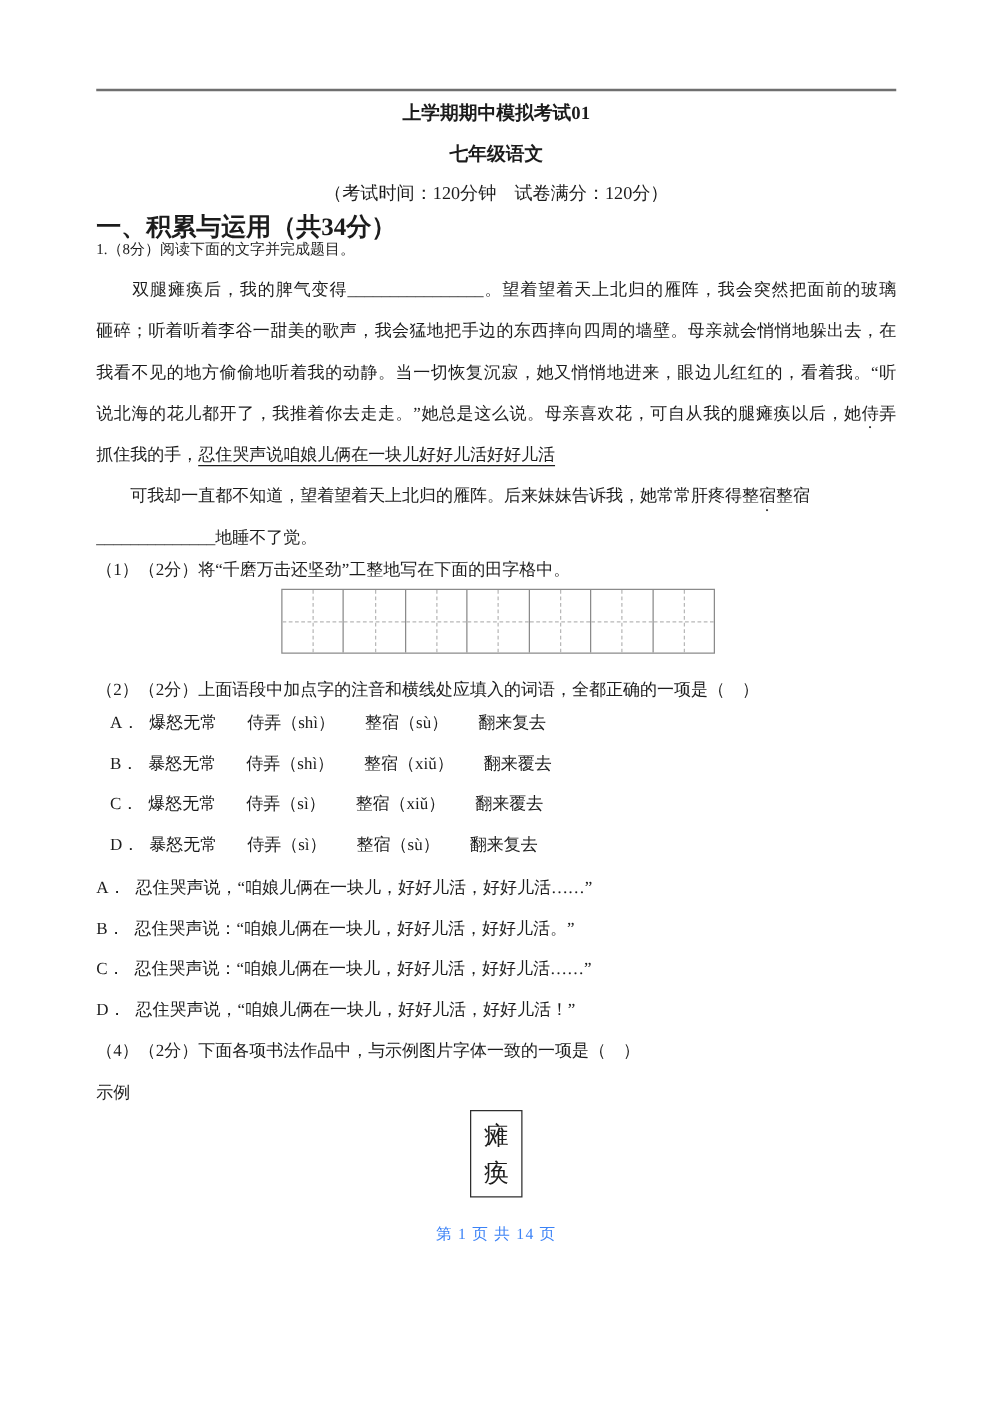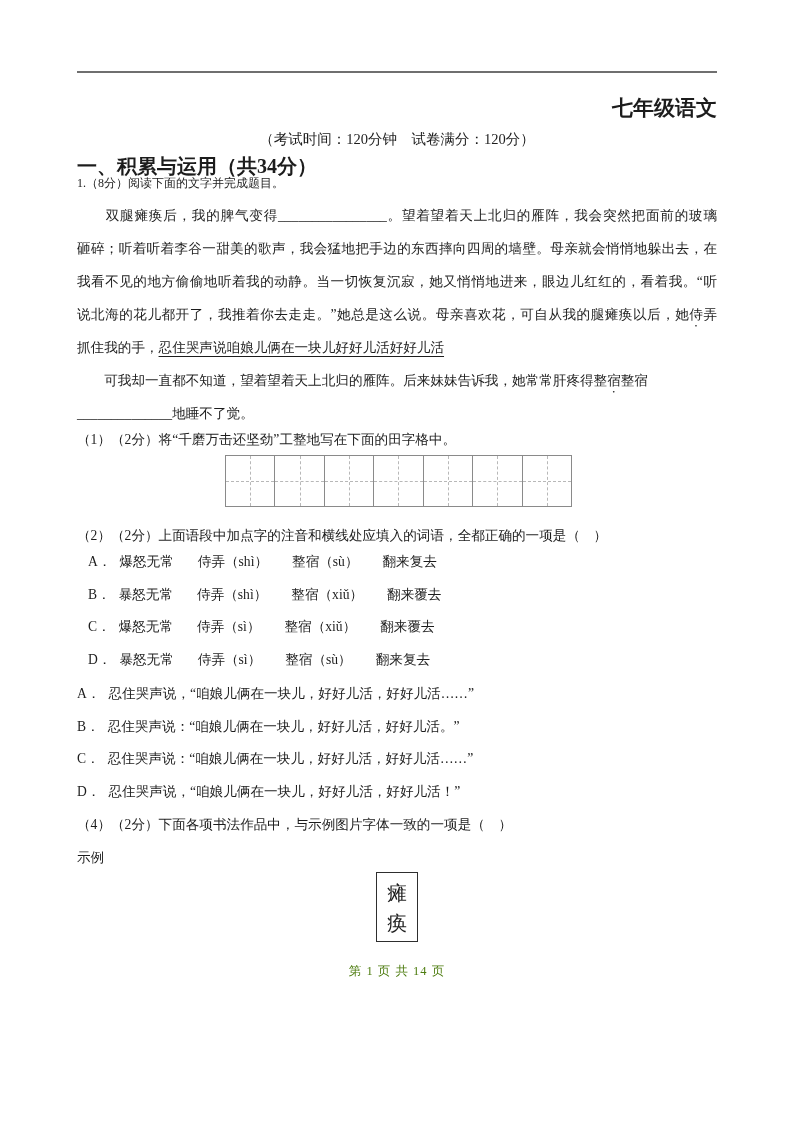--- a/index.html
+++ b/index.html
@@ -8,21 +8,21 @@
     width:793px;height:1122px;
     background:#ffffff;
     overflow:hidden;
     color:#1c1c1c;
     font-family:"Liberation Serif","DejaVu Serif",serif;
     font-size:13.6px;
   }
   .content{padding:0 76px 0 77px;}
   .top-rule{margin-top:71px;height:2px;background:#6f6f6f;}
   .title{margin-top:9px;text-align:center;font-weight:bold;font-size:15px;line-height:18px;}
-  .subtitle{margin-top:26px;text-align:right;font-weight:bold;font-size:21px;line-height:18px;}
+  .subtitle{margin-top:15px;text-align:center;font-weight:bold;font-size:15px;line-height:18px;}
   .exam-info{margin-top:13px;text-align:center;font-weight:normal;font-size:14.5px;line-height:18px;}
   .section-heading{margin-top:9px;font-weight:bold;font-size:20px;line-height:18px;}
   .q1-intro{font-size:12px;line-height:17px;}
   .passage{margin-top:7px;line-height:33px;}
   .pline{white-space:nowrap;}
   .pline.j{white-space:normal;text-align:justify;text-align-last:justify;}
   .pline .blank{display:inline-block;white-space:pre;letter-spacing:0;}
   .pline .u{text-decoration:underline;text-underline-offset:4px;text-decoration-thickness:1px;}
   .pline .em,
   .opt .em{
@@ -57,30 +57,31 @@
   .opt-item{margin-right:24px;}
   .opt-item:last-child{margin-right:0;}
   .example-label{margin-top:16px;line-height:17px;}
   .example-wrap{margin-top:6px;display:flex;justify-content:center;}
   .example-box{
     width:40px;padding:5px 0 3px 0;
     border:1px solid #2e2e2e;
     display:flex;flex-direction:column;align-items:center;
   }
   .example-box .zi{font-size:20px;line-height:30px;}
-  .footer{margin-top:21px;text-align:center;font-size:12.5px;color:#4d7c0f;letter-spacing:1px;}
+  .footer{margin-top:21px;text-align:center;font-size:12.5px;color:#3b82f6;letter-spacing:1px;}
 </style>
 </head>
 <body>
 
 <div class="page">
   <div class="content">
 
     <div class="top-rule"></div>
 
+    <div class="title">上学期期中模拟考试01</div>
     <div class="subtitle">七年级语文</div>
     <div class="exam-info">（考试时间：120分钟　试卷满分：120分）</div>
 
     <div class="section-heading">一、积累与运用（共34分）</div>
 
     <div class="q1-intro">1.（8分）阅读下面的文字并完成题目。</div>
 
     <div class="passage" id="passage">
         <div class="pline j"><span>　　双腿瘫痪后，我的脾气变得</span><span class="blank">________________</span><span>。望着望着天上北归的雁阵，我会突然把面前的玻璃</span></div>
         <div class="pline j"><span>砸碎；听着听着李谷一甜美的歌声，我会猛地把手边的东西摔向四周的墙壁。母亲就会悄悄地躲出去，在</span></div>

